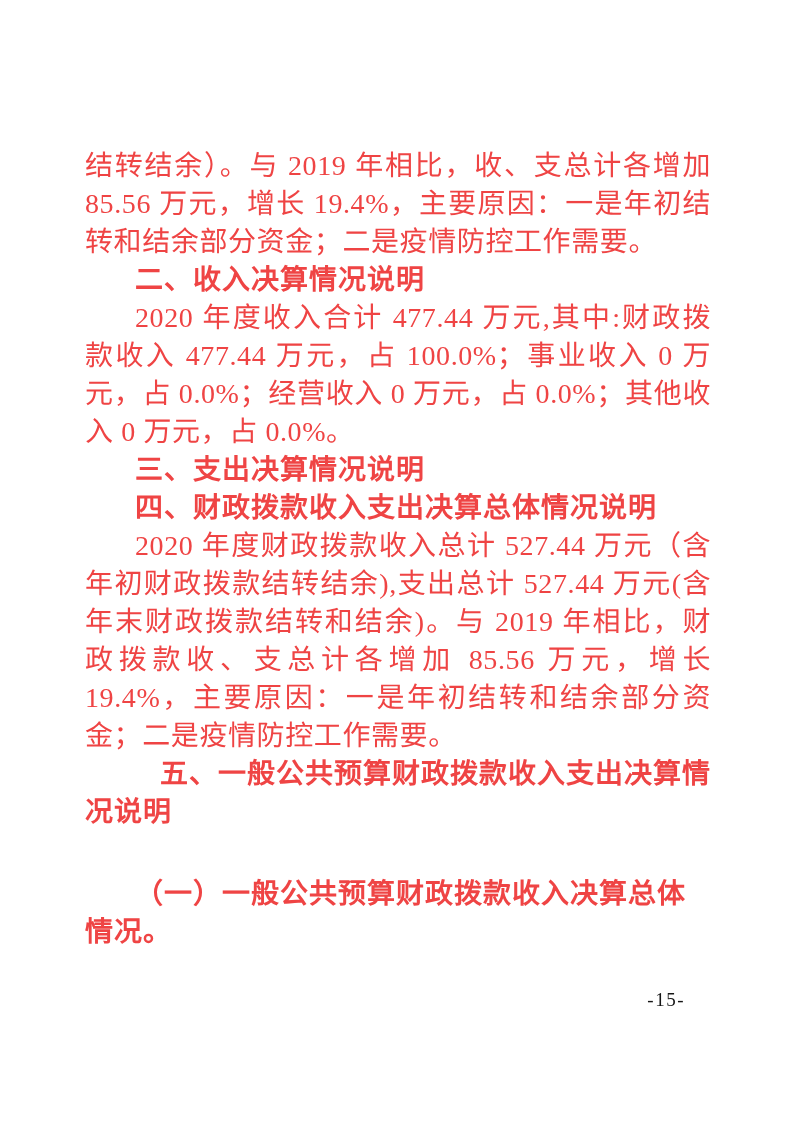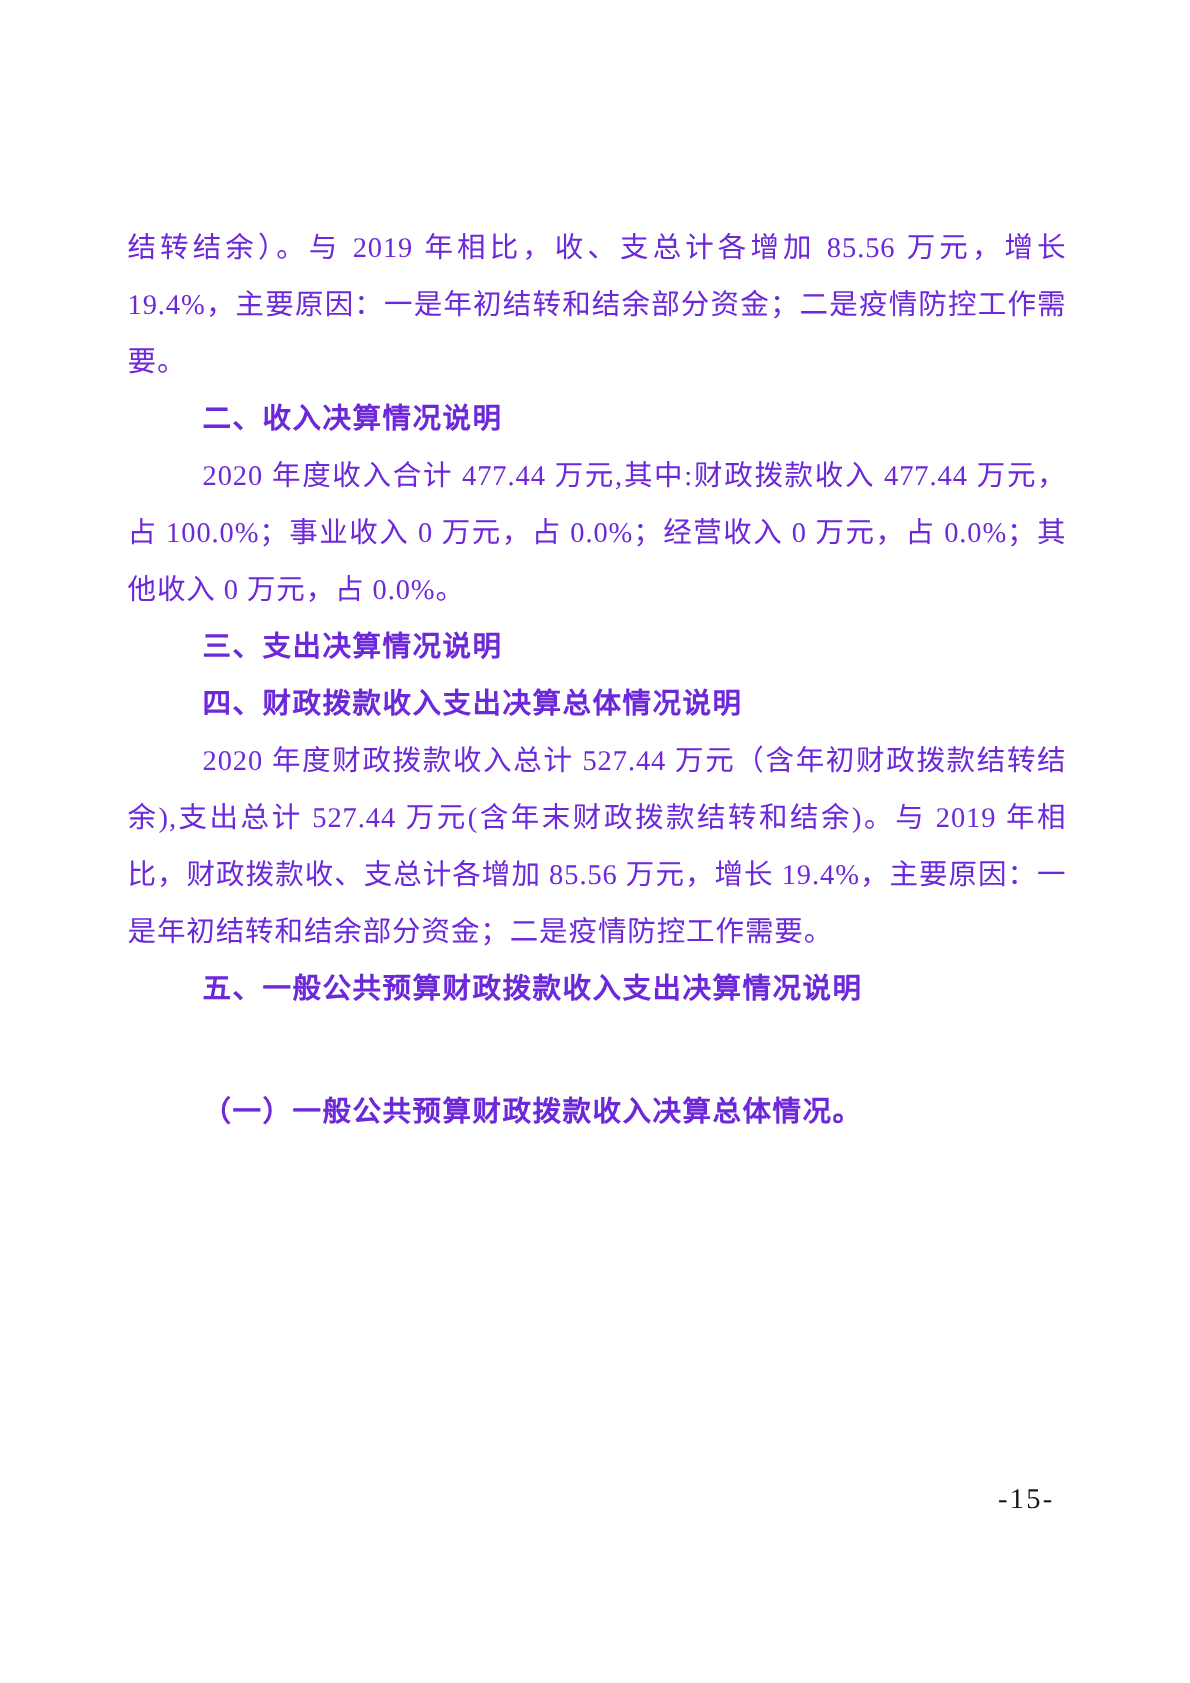--- a/index.html
+++ b/index.html
@@ -17,26 +17,26 @@
   }
   .content {
     position: absolute;
     left: 85px;
     top: 147px;
     width: 626px;
   }
   .block {
     margin: 0;
     font-family: "Liberation Serif", "DejaVu Serif", serif;
-    font-size: 19px;
+    font-size: 28px;
     line-height: 38px;
     letter-spacing: 0.6px;
     text-align: justify;
     text-align-last: left;
-    color: #6d28d9;
+    color: #ef4444;
   }
   .block.body,
   .block.heading,
   .block.subheading {
     text-indent: 50px;
   }
   .block.body-continuation {
     text-indent: 0;
   }
   .block.heading {
@@ -47,21 +47,21 @@
   }
   .block.subheading {
     font-weight: 700;
     text-align: left;
     letter-spacing: 1px;
     margin-top: 44px;
   }
   .page-number {
     position: absolute;
     top: 989px;
-    right: 90px;
+    right: 108px;
     font-family: "Liberation Serif", "DejaVu Serif", serif;
     font-size: 19px;
     letter-spacing: 1.5px;
     color: #161616;
   }
 </style>
 </head>
 <body>
 
 <div class="page">

